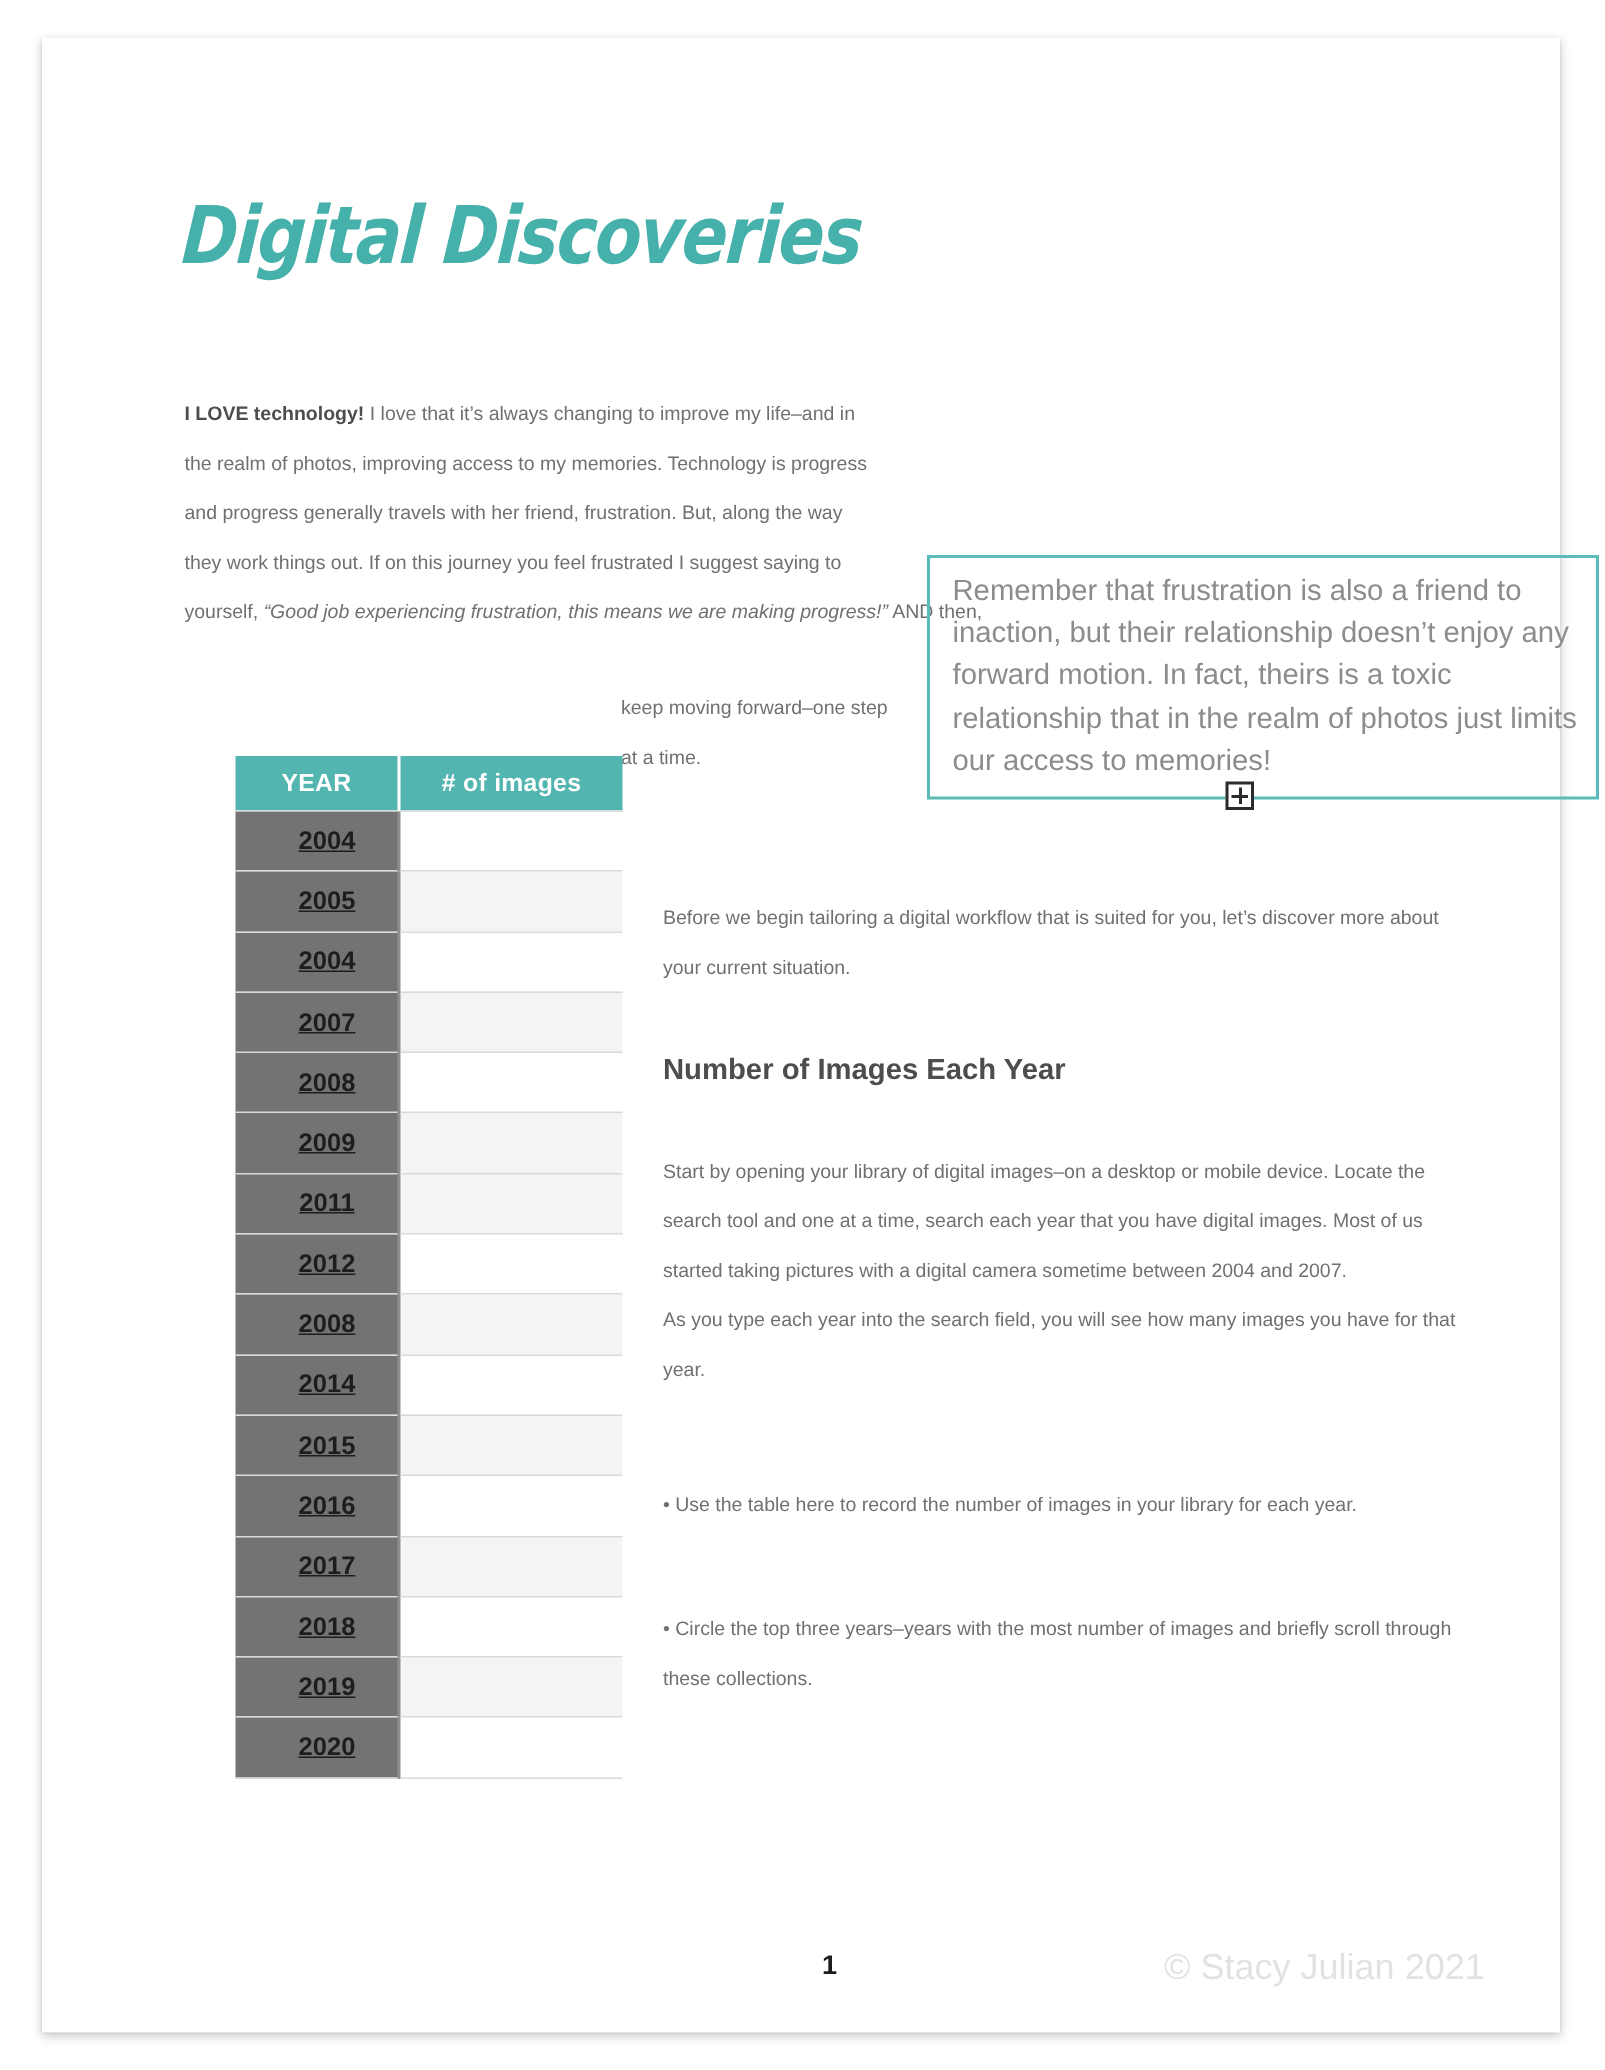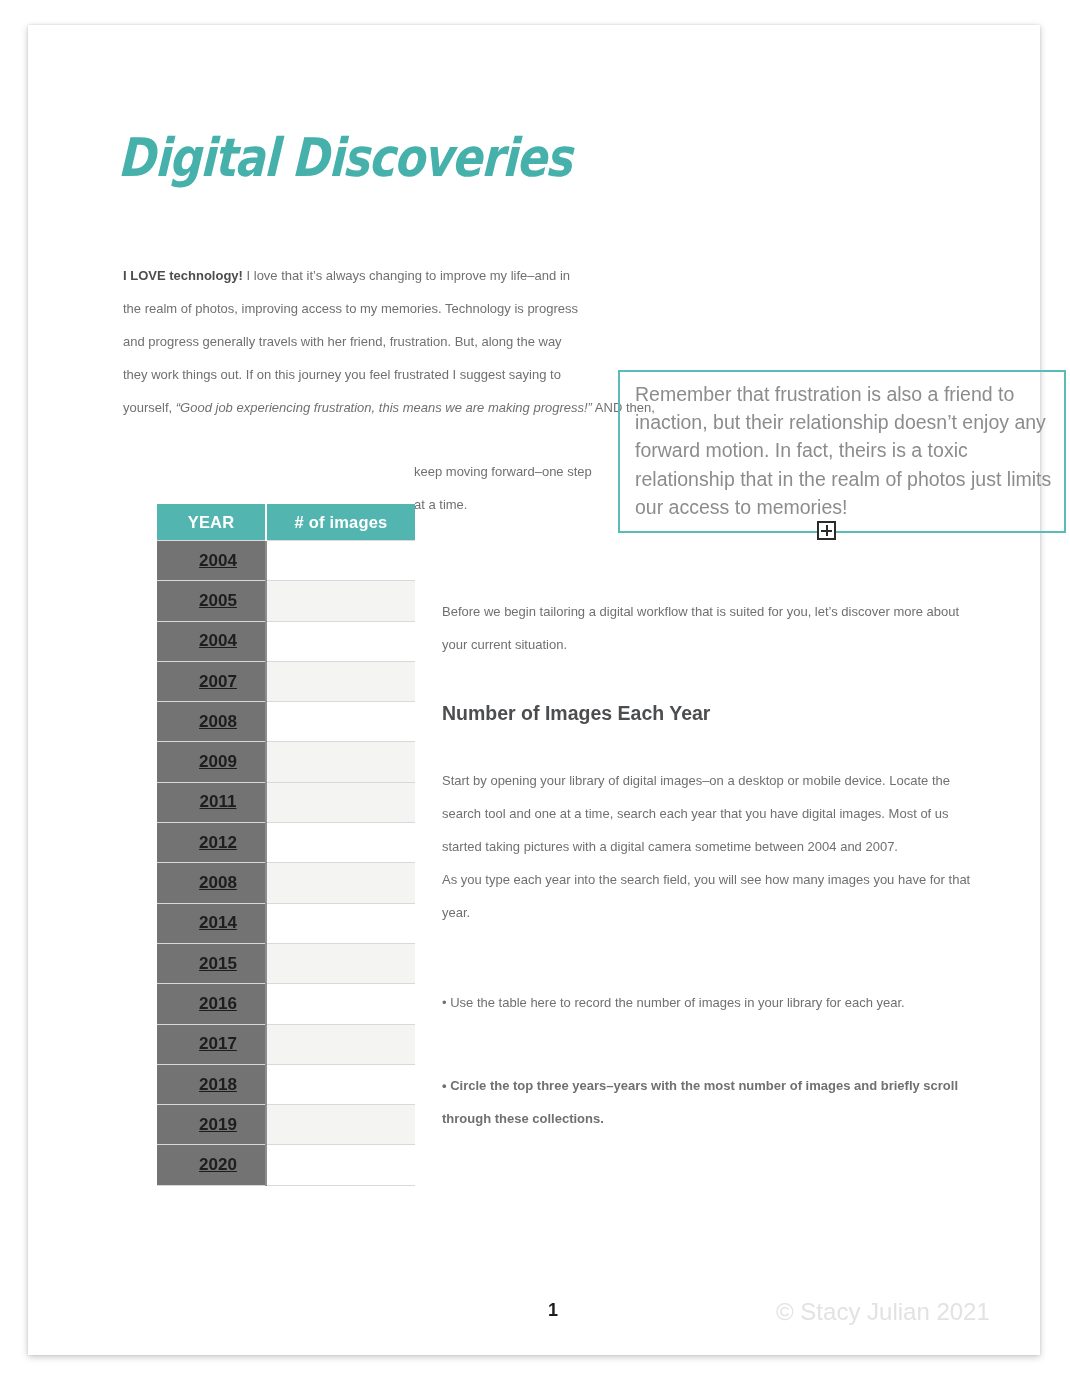--- a/index.html
+++ b/index.html
@@ -162,21 +162,21 @@
   
   .right-col {
     position: absolute;
     left: 414px;
     width: 540px;
   }
   #p-before   { top: 570px; }
   #h-number   { top: 677px; color: #4c4d4f; font-weight: bold; font-size: 19.5px; }
   #p-start    { top: 739px; width: 548px; }
   #p-bullet1  { top: 961px; }
-  #p-bullet2  { top: 1044px; font-weight: bold; }
+  #p-bullet2  { top: 1044px; }
 
   
   #page-number {
     position: absolute;
     left: 520px;
     top: 1275px;
     color: #1d1d1d;
     font-size: 18px;
     font-weight: bold;
   }

